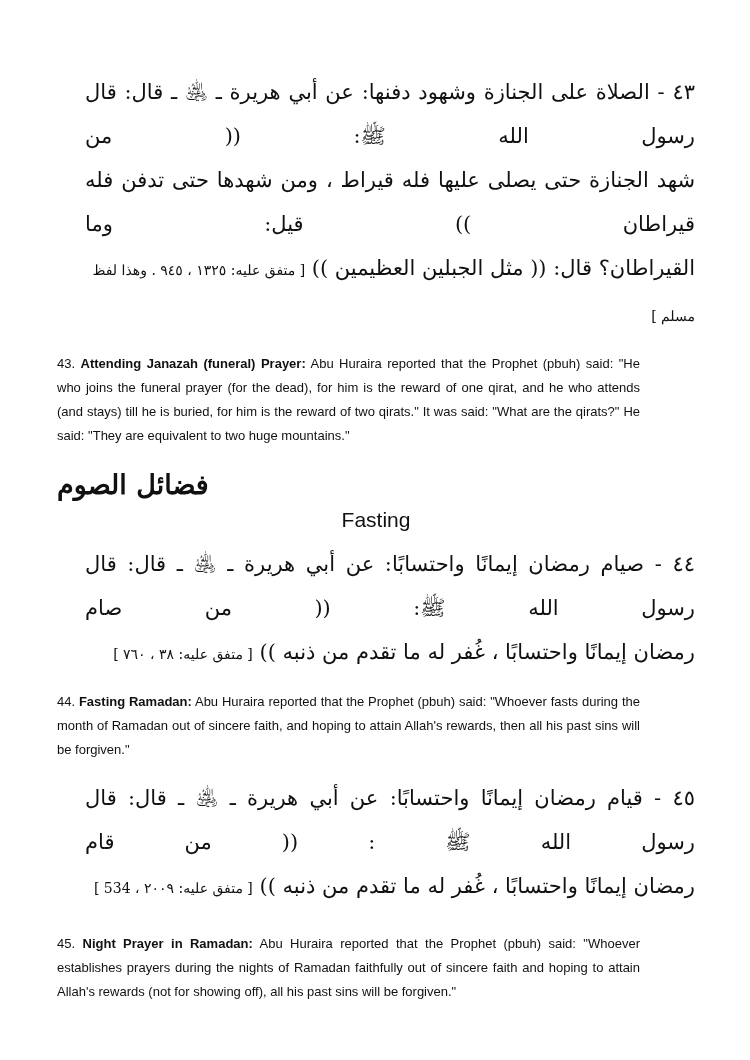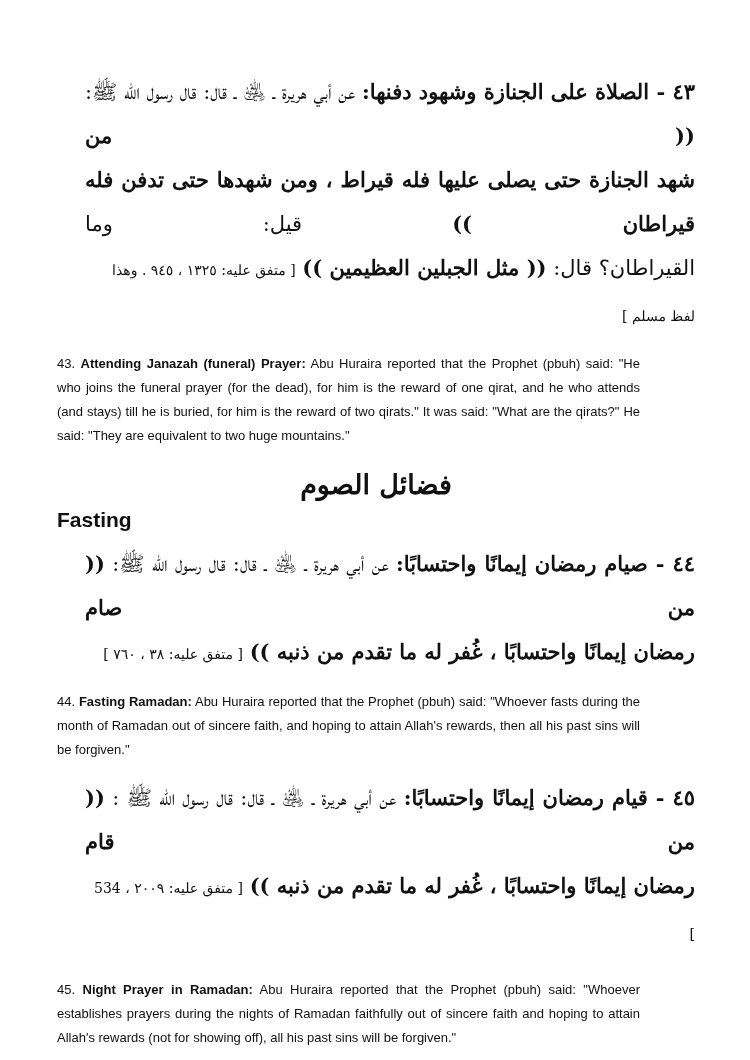--- a/index.html
+++ b/index.html
@@ -17,48 +17,48 @@
   .ar-line {
     direction: rtl;
     font-family: "DejaVu Serif", "Liberation Serif", serif;
     font-size: 21px;
     line-height: 44px;
     white-space: normal;
   }
   .ar-just { text-align: justify; text-align-last: justify; }
   .ar-left  { text-align: right; }
   .ar-center{ }
-  .ar-bold { font-weight: bold; }
+  .ar-bold { font-weight: normal; }
   .ar-cite { font-size: 14px; }
 
   
   .en-block {
     margin: 14px 0 0 57px;
     width: 583px;
     font-size: 13px;
     line-height: 24px;
     text-align: justify;
   }
   .en-num { font-weight: normal; }
   .en-title { font-weight: bold; }
 
   
   .sec-ar {
     margin: 10px 55px 0 57px;
-    text-align: center;
+    text-align: left;
     direction: rtl;
     font-family: "DejaVu Serif", "Liberation Serif", serif;
     font-weight: bold;
     font-size: 27px;
     line-height: 38px;
   }
   .sec-en {
     margin: 2px 55px 0 57px;
-    text-align: left;
-    font-weight: bold;
+    text-align: center;
+    font-weight: normal;
     font-size: 21px;
     line-height: 28px;
   }
 
   .gap-sm { height: 8px; }
   .gap-md { height: 14px; }
 </style>
 </head>
 <body>
 

